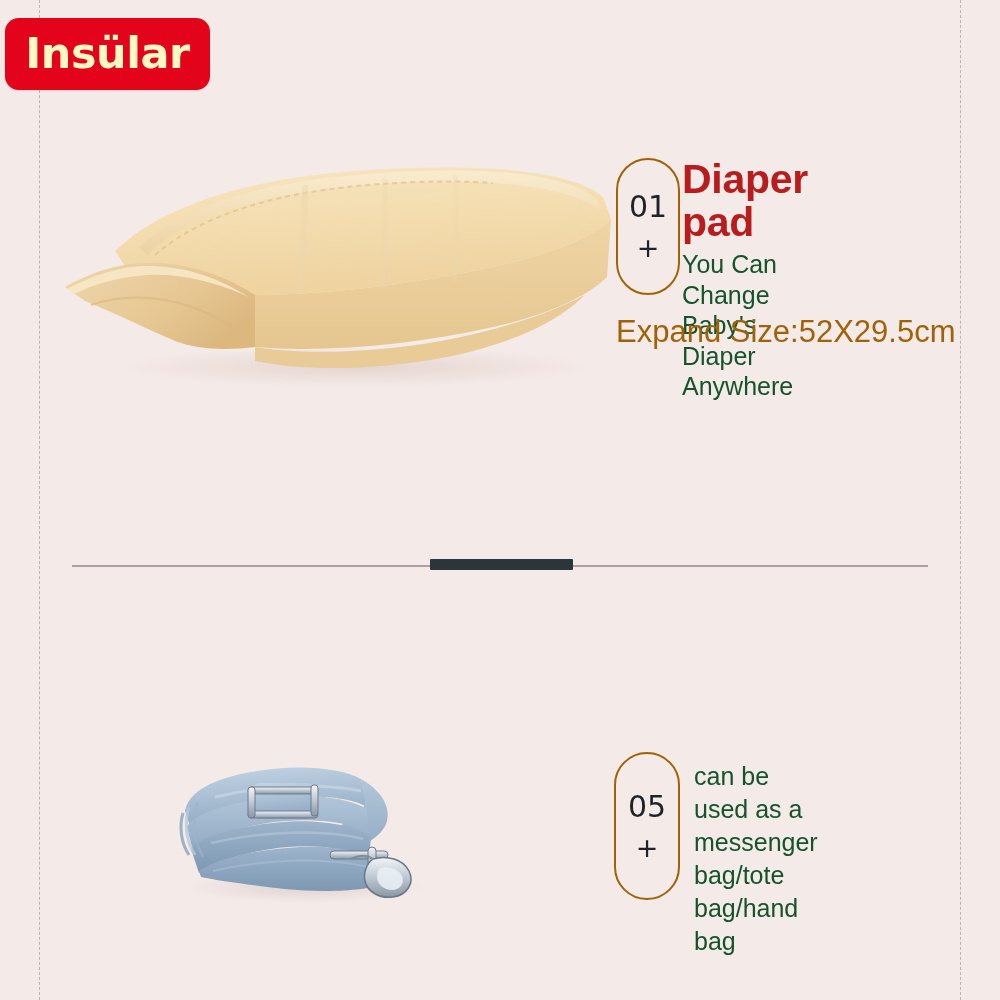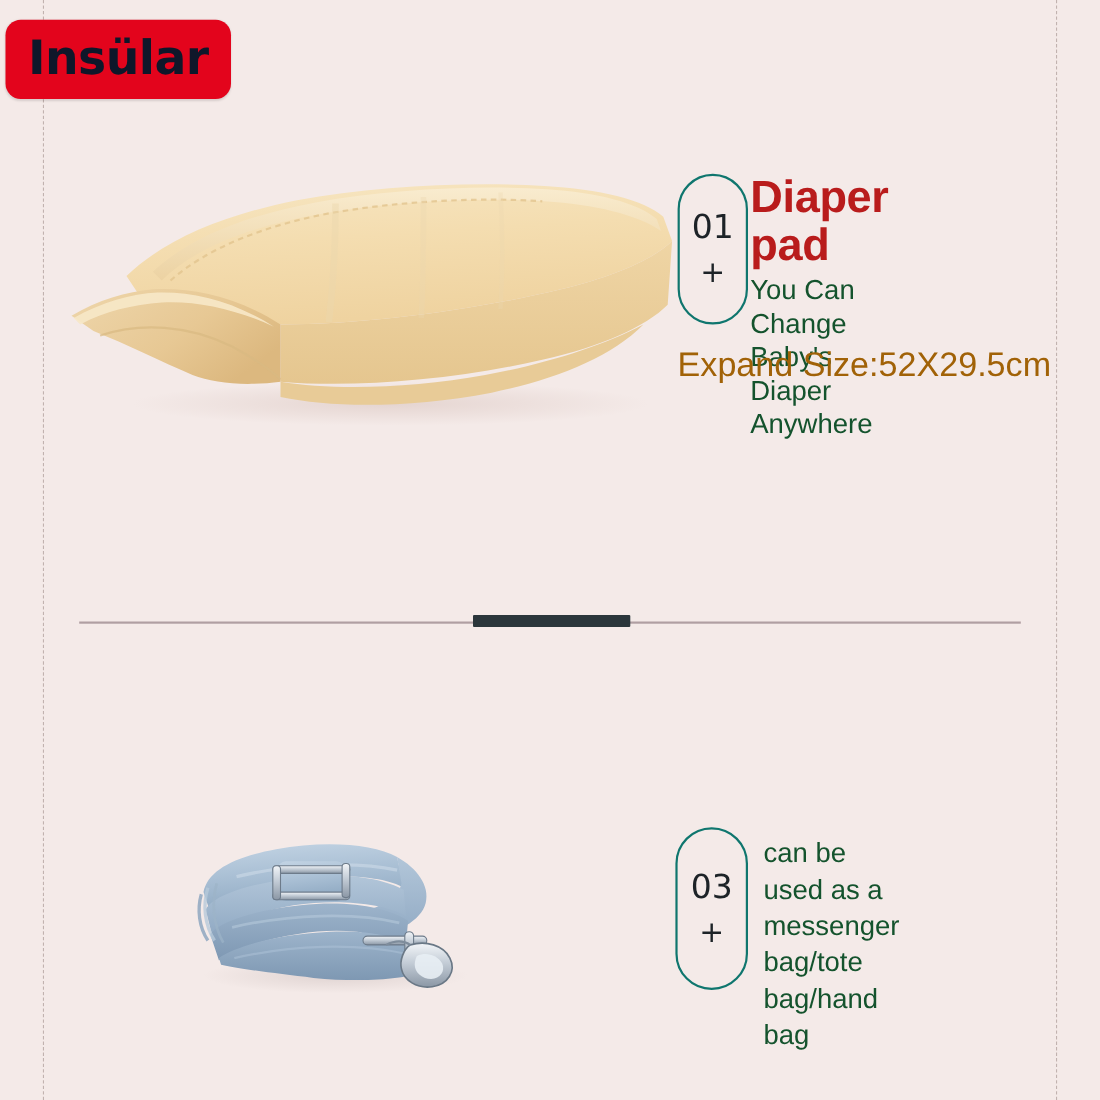--- a/index.html
+++ b/index.html
@@ -40,21 +40,21 @@
     width: 205px;
     height: 72px;
     background: #e3041c;
     border-radius: 14px;
     display: flex;
     align-items: center;
     justify-content: center;
     box-shadow: 0 1px 2px rgba(0,0,0,.12);
   }
   .logo-text {
-    color: #0f172a;
+    color: #fef9c3;
     font-size: 43px;
     font-weight: bold;
     letter-spacing: -0.5px;
     line-height: 1;
     font-family: "DejaVu Sans", sans-serif;
     transform: translateY(-1px);
   }
 
   
   .photo {
@@ -81,21 +81,21 @@
   .info-block {
     position: absolute;
   }
   #info-1 { left: 616px; top: 158px; }
   #info-2 { left: 614px; top: 752px; }
 
   .badge {
     position: absolute;
     left: 0;
     top: 0;
-    border: 2px solid #0f766e;
+    border: 2px solid #a16207;
     border-radius: 999px;
     display: flex;
     flex-direction: column;
     align-items: center;
     justify-content: center;
     box-sizing: border-box;
     background: transparent;
   }
   #badge-1 { width: 64px; height: 137px; }
   #badge-2 { width: 66px; height: 148px; }
@@ -326,21 +326,21 @@
                  C224 144 212 136 210 126 C208 118 212 108 218 104 Z" fill="url(#metalG)" stroke="#6a7886" stroke-width="1.5"></path>
         <path d="M224 114 C232 110 243 113 247 121 C250 128 245 135 237 135
                  C229 135 222 129 222 122 C222 119 223 116 224 114 Z" fill="#e8eef4" opacity="0.9"></path>
         <path d="M196 104 C204 100 212 100 218 104" fill="none" stroke="#7e8c9b" stroke-width="2"></path>
       </g>
     </svg>
   </div>
 
   <div class="info-block" id="info-2">
     <div class="badge" id="badge-2">
-      <span class="badge-num">03</span>
+      <span class="badge-num">05</span>
       <span class="badge-plus">+</span>
     </div>
     <div class="headings" id="headings-2">
       <div class="subtitle" id="subtitle-2">can be used as a
 messenger bag/tote
 bag/hand bag</div>
     </div>
   </div>
 
 </div>

